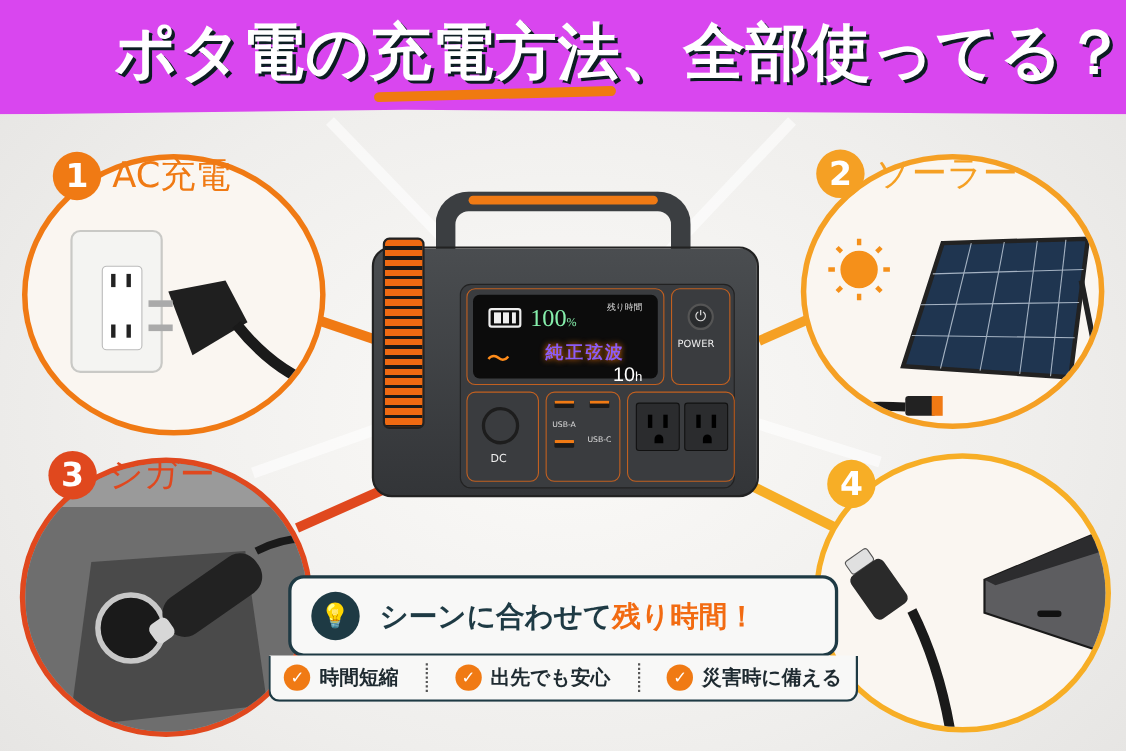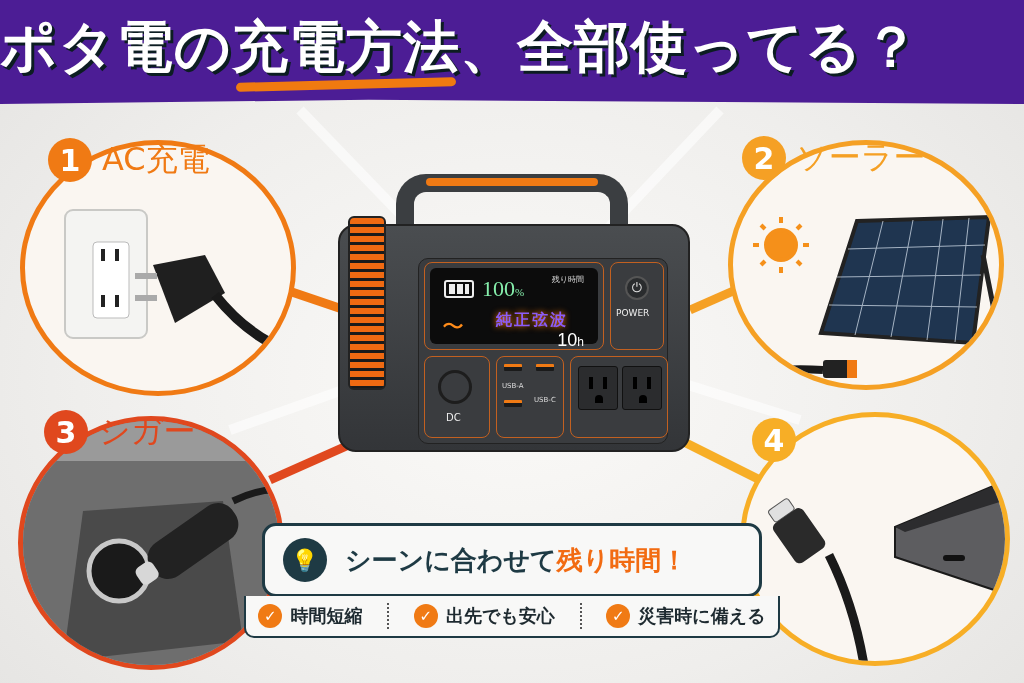--- a/index.html
+++ b/index.html
@@ -5,23 +5,23 @@
   * { box-sizing: border-box; margin: 0; padding: 0; }
   html, body { width: 1024px; height: 683px; overflow: hidden; }
   body {
     position: relative;
     background: radial-gradient(ellipse at 50% 55%, #fbfaf8 0%, #efeeec 60%, #e4e3e1 100%);
     font-family: "DejaVu Sans", sans-serif;
   }
   .rays { position: absolute; inset: 0; }
   .header {
     position: absolute; left: 0; top: 0; width: 1024px; height: 104px;
-    background: #4c1d95;
+    background: #d946ef;
     clip-path: polygon(0 0, 100% 0, 100% 100%, 36% 96%, 0 100%);
-    display: flex; align-items: center; justify-content: flex-start;
+    display: flex; align-items: center; justify-content: flex-end;
   }
   .title {
     color: #ffffff; font-weight: 900; font-size: 56px; letter-spacing: 1px;
     text-shadow: 3px 3px 0 #0c1d22;
     font-family: "DejaVu Sans", sans-serif;
     position: relative; top: -4px;
   }
   .title .hl { position: relative; }
   .title .hl::after {
     content: ""; position: absolute; left: 4px; right: 4px; bottom: -10px; height: 9px;

